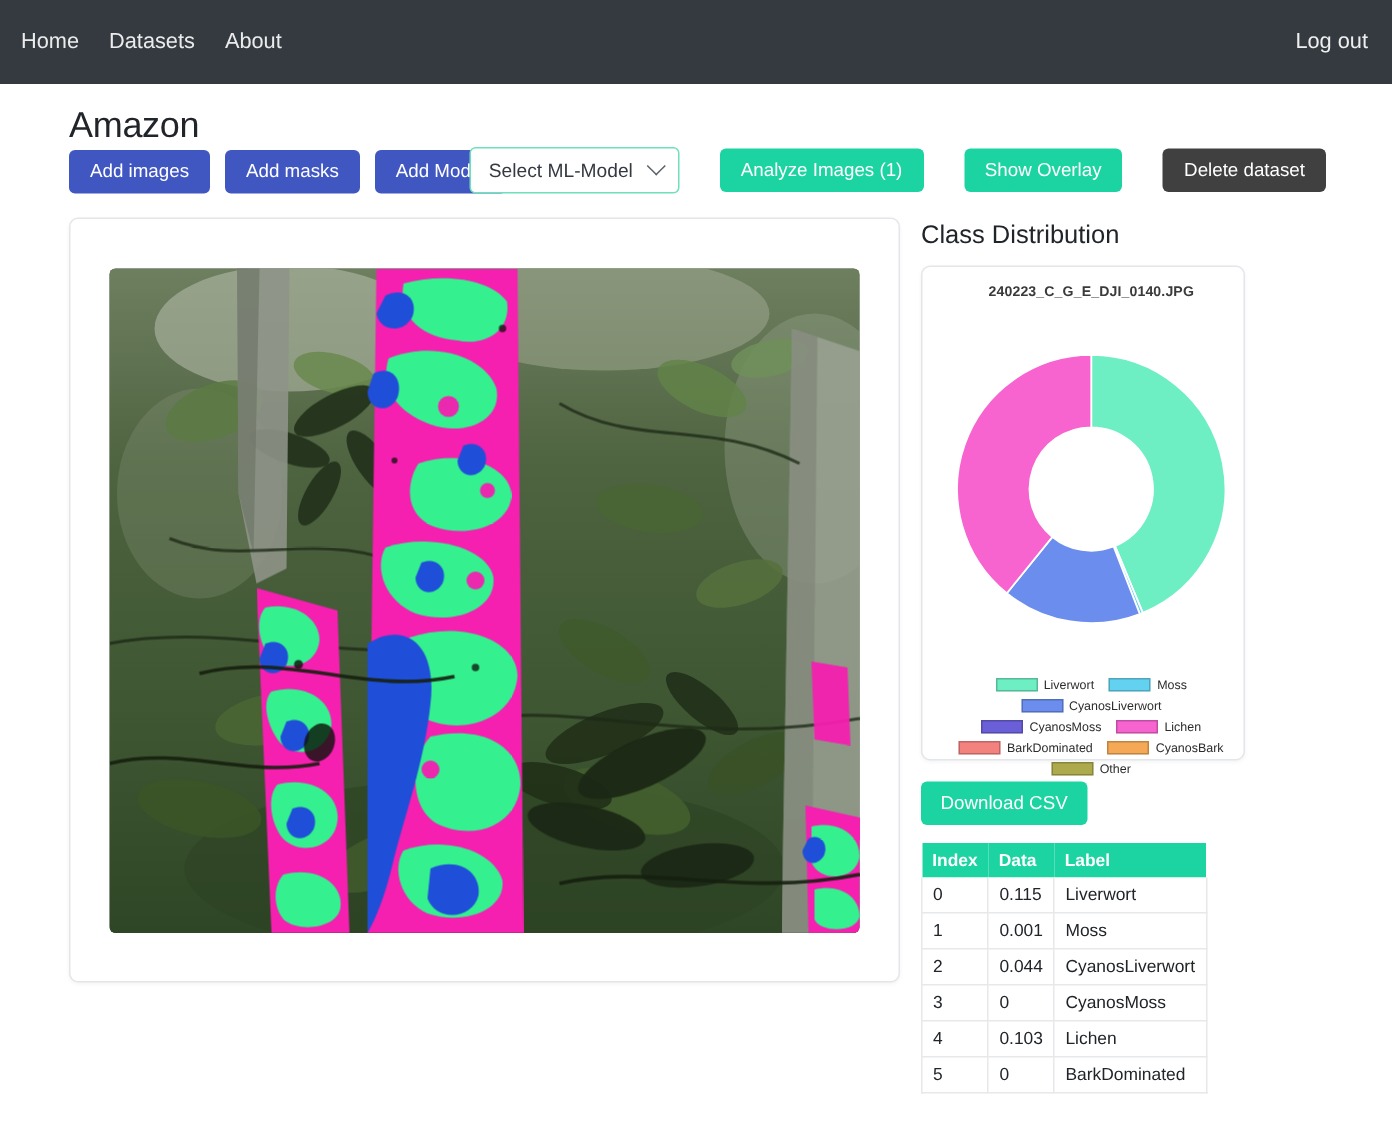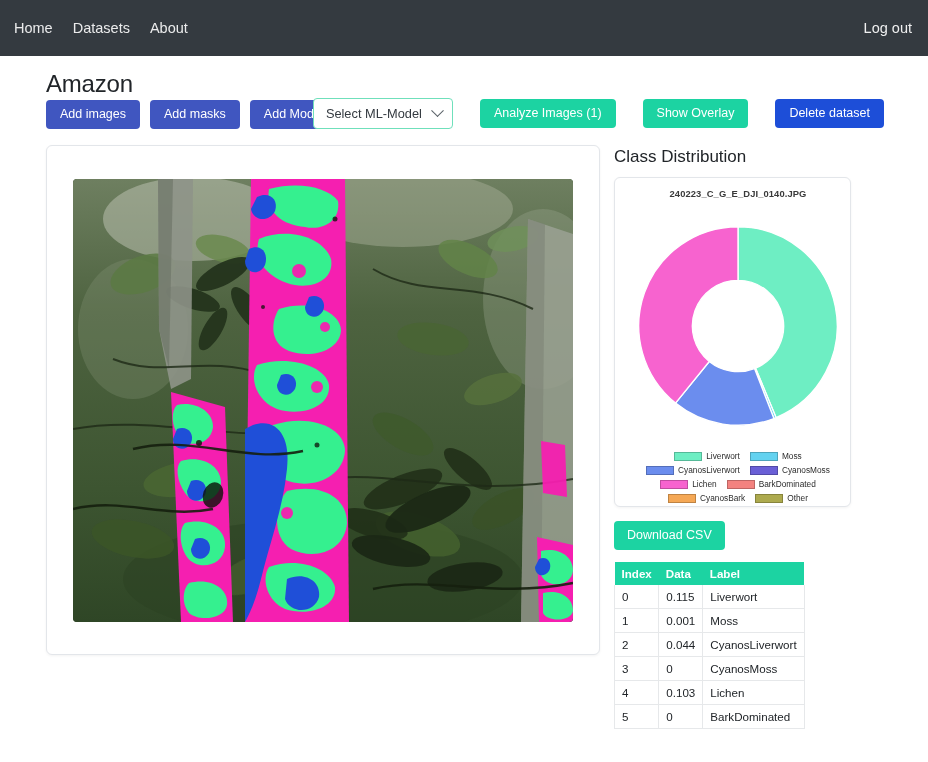--- a/index.html
+++ b/index.html
@@ -89,21 +89,21 @@
   .chev {
     position: absolute;
     right: 10px;
     width: 9px; height: 9px;
     border-right: 1.8px solid #5a6268;
     border-bottom: 1.8px solid #5a6268;
     transform: rotate(45deg) translate(-2px,-2px);
   }
   .btn-teal { background: #1cd3a2; }
   .btn-teal2 { background: #1cd3a2; }
-  .btn-danger { background: #1d4ed8; }
+  .btn-danger { background: #404040; }
 
   
   .content {
     display: flex;
     padding: 0 40px 0 46px;
     margin-top: 15px;
     gap: 14px;
     align-items: flex-start;
   }
 
@@ -163,21 +163,21 @@
     border-right: 1.8px solid #fff;
     border-bottom: 1.8px solid #fff;
     transform: rotate(42deg);
   }
 
   .chart-card {
     background: #fff;
     border: 1px solid #e3e6ea;
     border-radius: 6px;
     box-shadow: 0 1px 3px rgba(0,0,0,0.05);
-    width: 237px;
+    width: 216px;
     height: 330px;
     padding: 8px 6px 6px 17px;
     position: relative;
   }
   .chart-title {
     text-align: center;
     font-size: 9.4px;
     font-weight: bold;
     color: #3a3a3a;
     letter-spacing: 0.1px;

